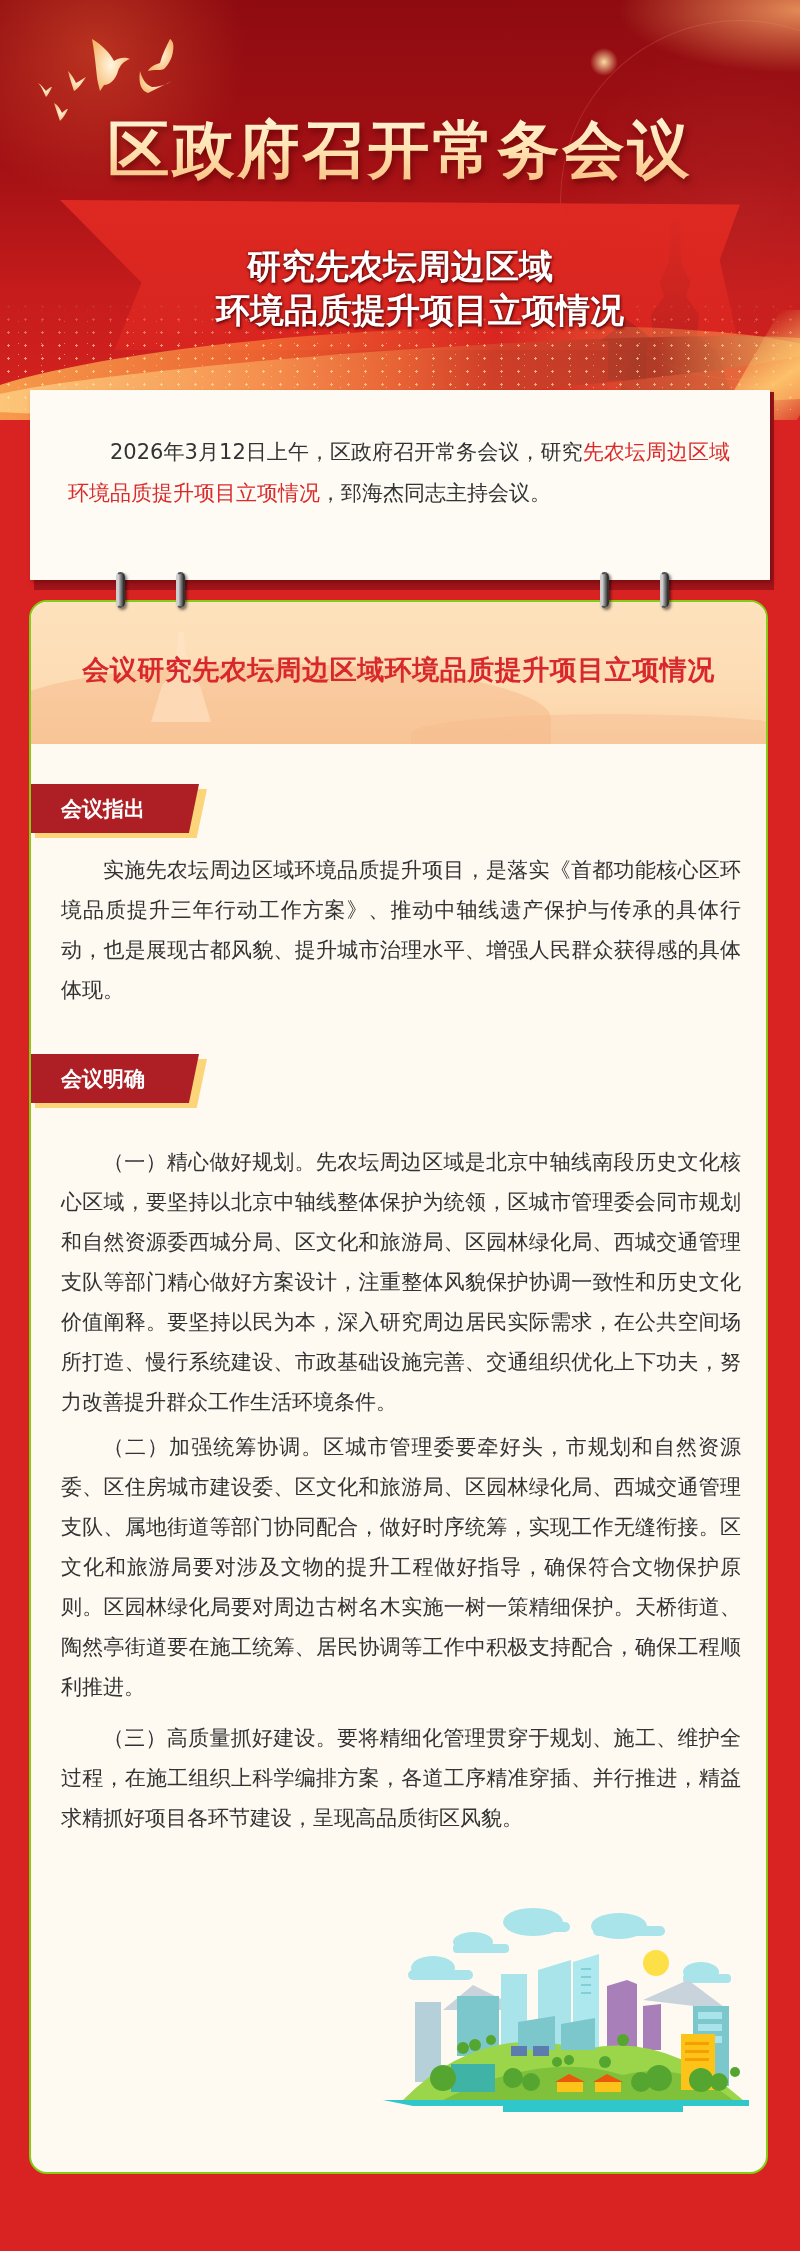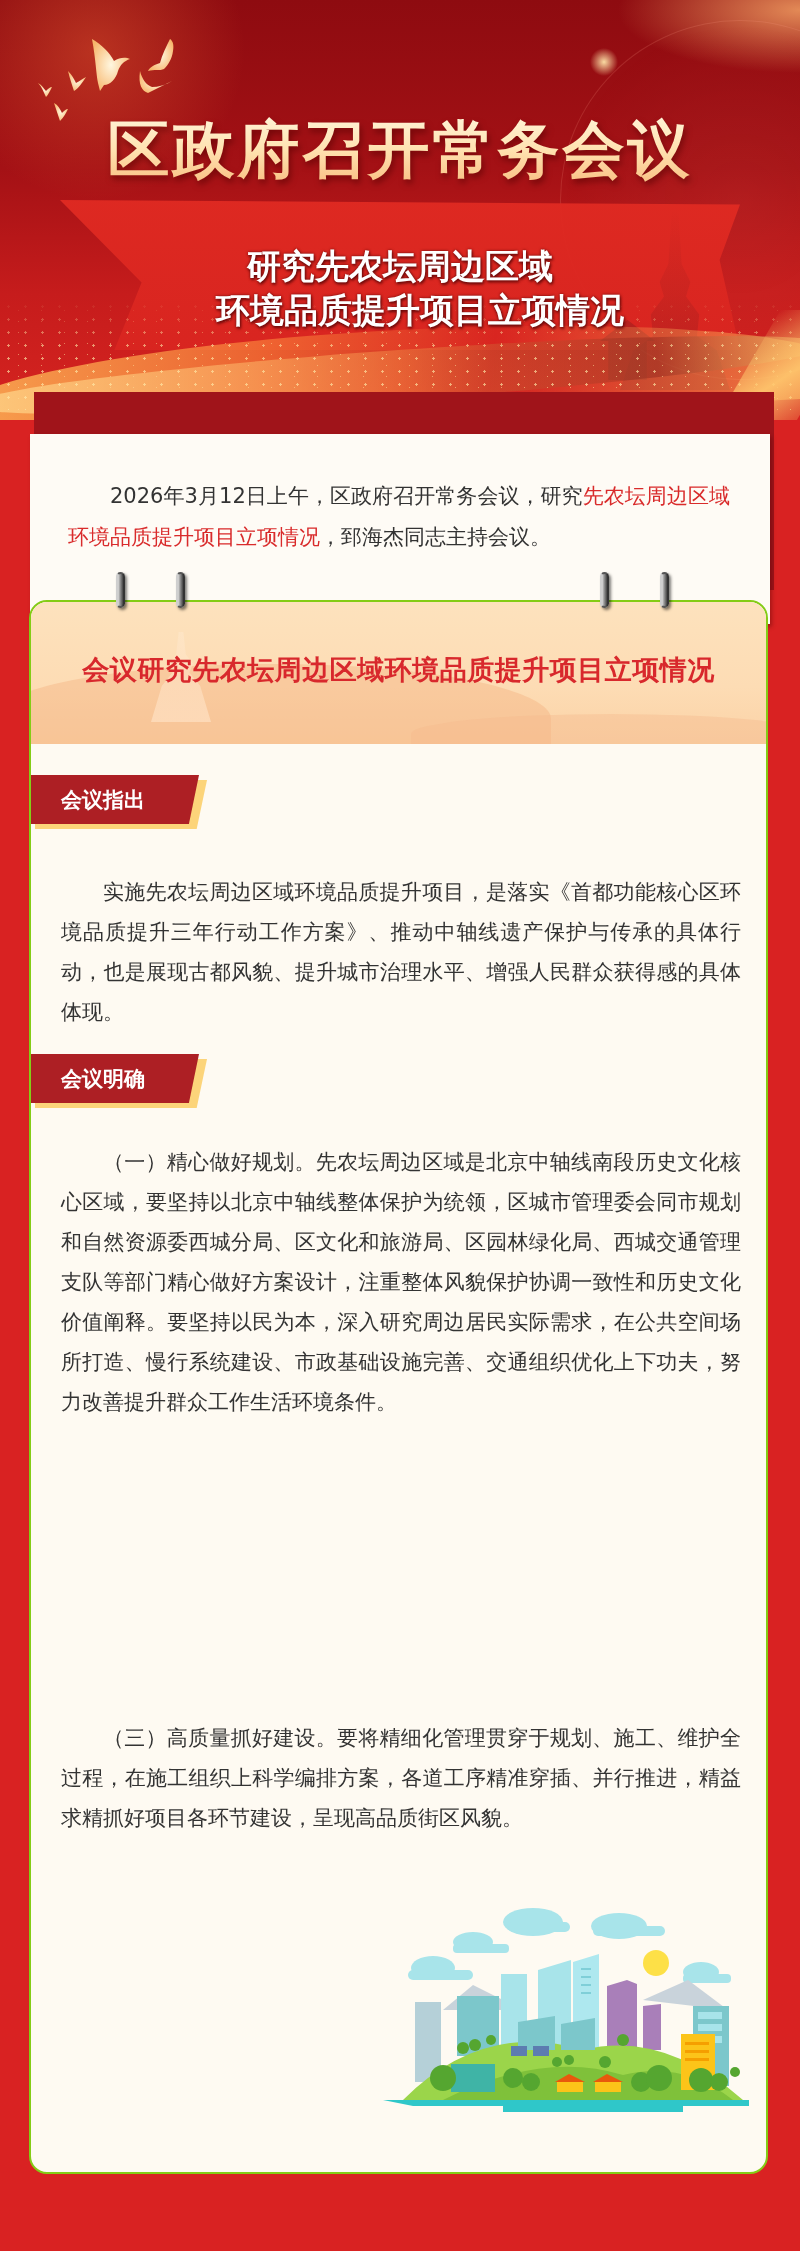--- a/index.html
+++ b/index.html
@@ -86,21 +86,20 @@
   
   .intro-shadow {
     position: absolute; left: 34px; top: 392px; width: 740px; height: 198px;
     background: #a0141a;
   }
   .intro-card {
     position: absolute; left: 30px; top: 390px; width: 740px; height: 190px;
     background: #fefbf5;
     box-shadow: 2px 3px 4px rgba(70,0,0,0.35);
     padding: 42px 40px 16px 38px;
-    margin-top: 44px;
   }
   .intro-text {
     font-size: 21px; line-height: 41px; color: #333333; text-indent: 42px; text-align: justify;
   }
   .intro-text .hl { color: #d92b2b; }
 
   
   .ring {
     position: absolute; top: 572px; width: 9px; height: 36px; border-radius: 5px;
     border: 2px solid #555; border-left-color: #cfcfcf; border-right-color: #333;
@@ -147,29 +146,29 @@
     clip-path: polygon(0 0, 100% 0, 94% 100%, 0 100%);
   }
   .section-tag .tag-body {
     position: absolute; left: 0; top: 0; width: 168px; height: 49px;
     background: #ad1f24;
     clip-path: polygon(0 0, 100% 0, 94% 100%, 0 100%);
   }
   .section-tag .tag-label {
     position: absolute; left: 30px; top: 11px; font-size: 21px; font-weight: bold; color: #ffffff;
   }
-  .tag-1 { top: 173px; }
+  .tag-1 { top: 182px; }
   .tag-2 { top: 452px; }
 
   .para {
     position: absolute; left: 30px; width: 680px;
     font-size: 21px; line-height: 40px; color: #333333;
     text-indent: 42px; text-align: justify;
   }
-  .para-1 { top: 248px; margin-top: 22px; }
+  .para-1 { top: 248px; }
   .para-2 { top: 540px; }
   .para-3 { top: 825px; }
   .para-4 { top: 1116px; }
 
   .city { position: absolute; left: 352px; top: 1298px; width: 366px; height: 212px; }
 </style>
 </head>
 <body>
 
 <div class="hero">
@@ -228,20 +227,21 @@
     <span class="tag-label">会议指出</span>
   </div>
   <p class="para para-1">实施先农坛周边区域环境品质提升项目，是落实《首都功能核心区环境品质提升三年行动工作方案》、推动中轴线遗产保护与传承的具体行动，也是展现古都风貌、提升城市治理水平、增强人民群众获得感的具体体现。</p>
 
   <div class="section-tag tag-2">
     <div class="tag-shadow"></div>
     <div class="tag-body"></div>
     <span class="tag-label">会议明确</span>
   </div>
   <p class="para para-2">（一）精心做好规划。先农坛周边区域是北京中轴线南段历史文化核心区域，要坚持以北京中轴线整体保护为统领，区城市管理委会同市规划和自然资源委西城分局、区文化和旅游局、区园林绿化局、西城交通管理支队等部门精心做好方案设计，注重整体风貌保护协调一致性和历史文化价值阐释。要坚持以民为本，深入研究周边居民实际需求，在公共空间场所打造、慢行系统建设、市政基础设施完善、交通组织优化上下功夫，努力改善提升群众工作生活环境条件。</p>
+  <p class="para para-3">（二）加强统筹协调。区城市管理委要牵好头，市规划和自然资源委、区住房城市建设委、区文化和旅游局、区园林绿化局、西城交通管理支队、属地街道等部门协同配合，做好时序统筹，实现工作无缝衔接。区文化和旅游局要对涉及文物的提升工程做好指导，确保符合文物保护原则。区园林绿化局要对周边古树名木实施一树一策精细保护。天桥街道、陶然亭街道要在施工统筹、居民协调等工作中积极支持配合，确保工程顺利推进。</p>
   <p class="para para-4">（三）高质量抓好建设。要将精细化管理贯穿于规划、施工、维护全过程，在施工组织上科学编排方案，各道工序精准穿插、并行推进，精益求精抓好项目各环节建设，呈现高品质街区风貌。</p>
 
   <svg class="city" viewBox="0 0 366 212">
 
     <g fill="#a8e4ea">
       <ellipse cx="150" cy="22" rx="30" ry="14"></ellipse>
         <rect x="125" y="22" width="62" height="10" rx="5"></rect>
       <ellipse cx="236" cy="26" rx="28" ry="13"></ellipse>
         <rect x="210" y="26" width="72" height="10" rx="5"></rect>
       <ellipse cx="90" cy="42" rx="20" ry="10"></ellipse>

